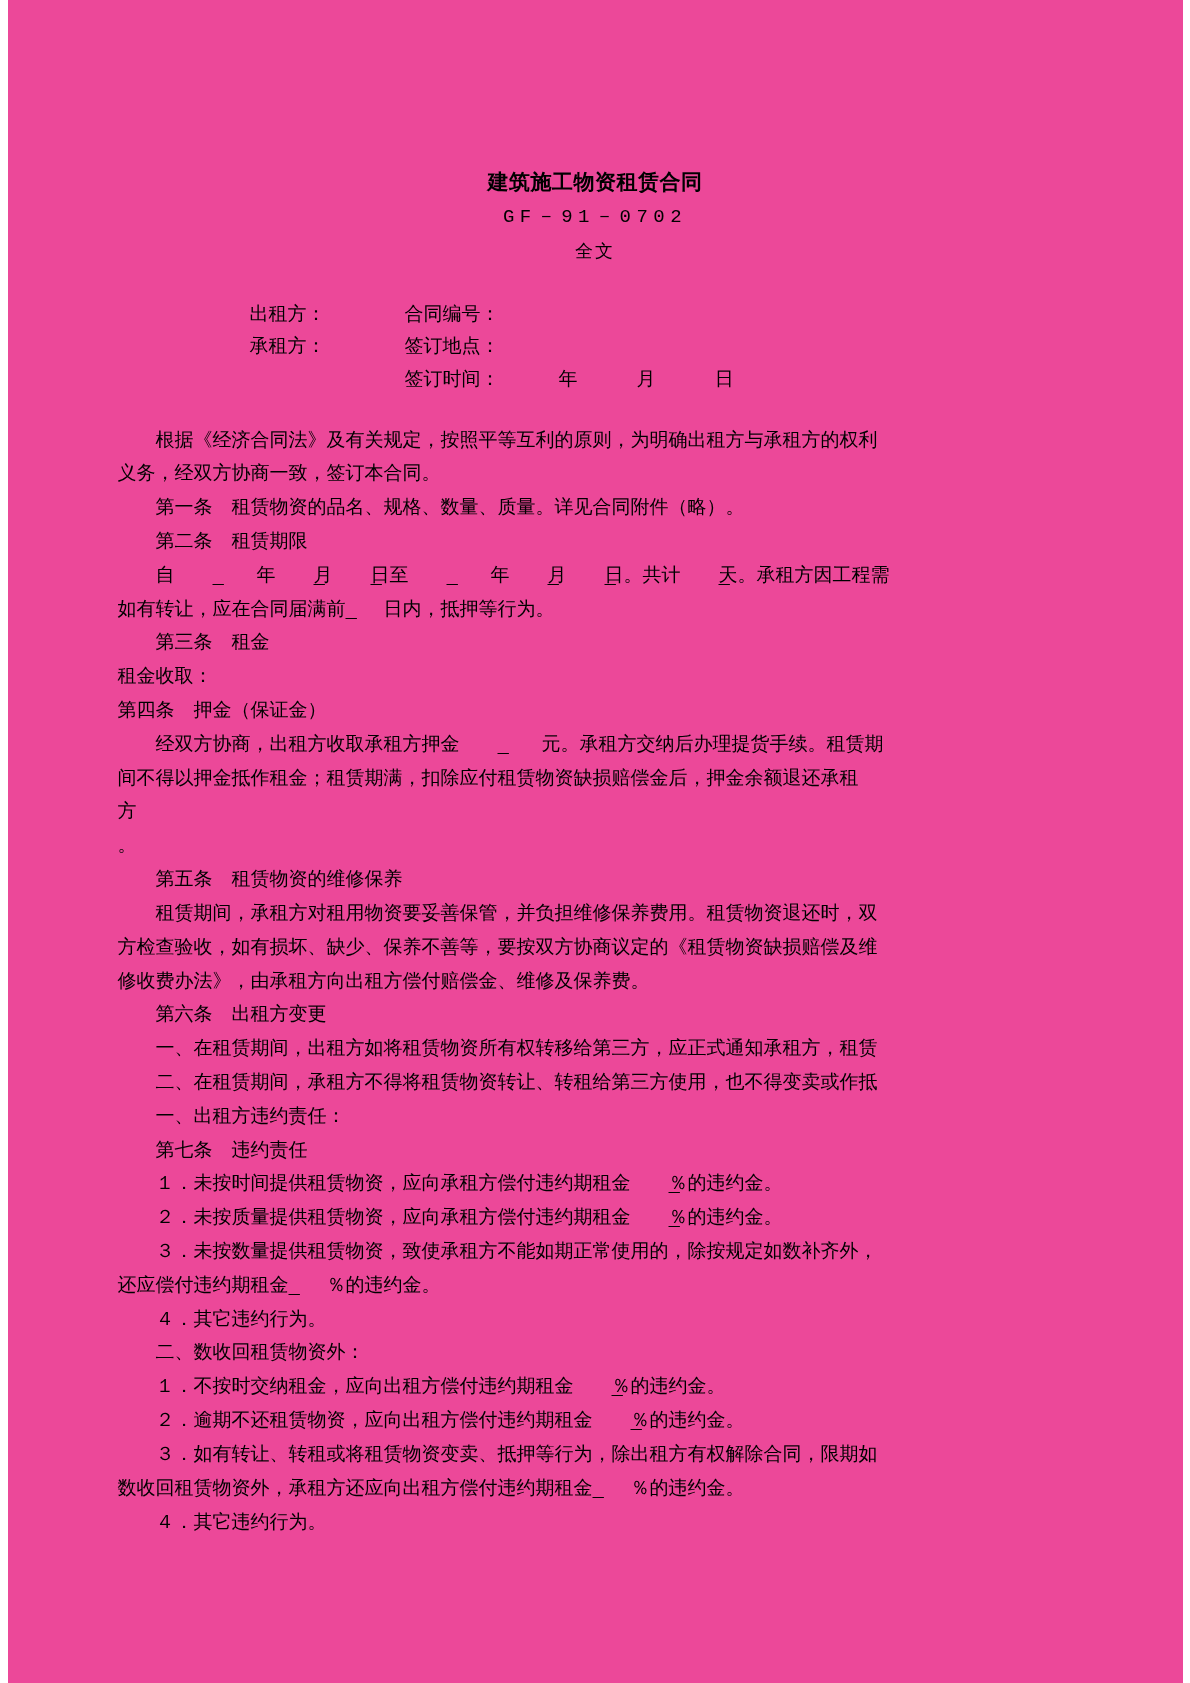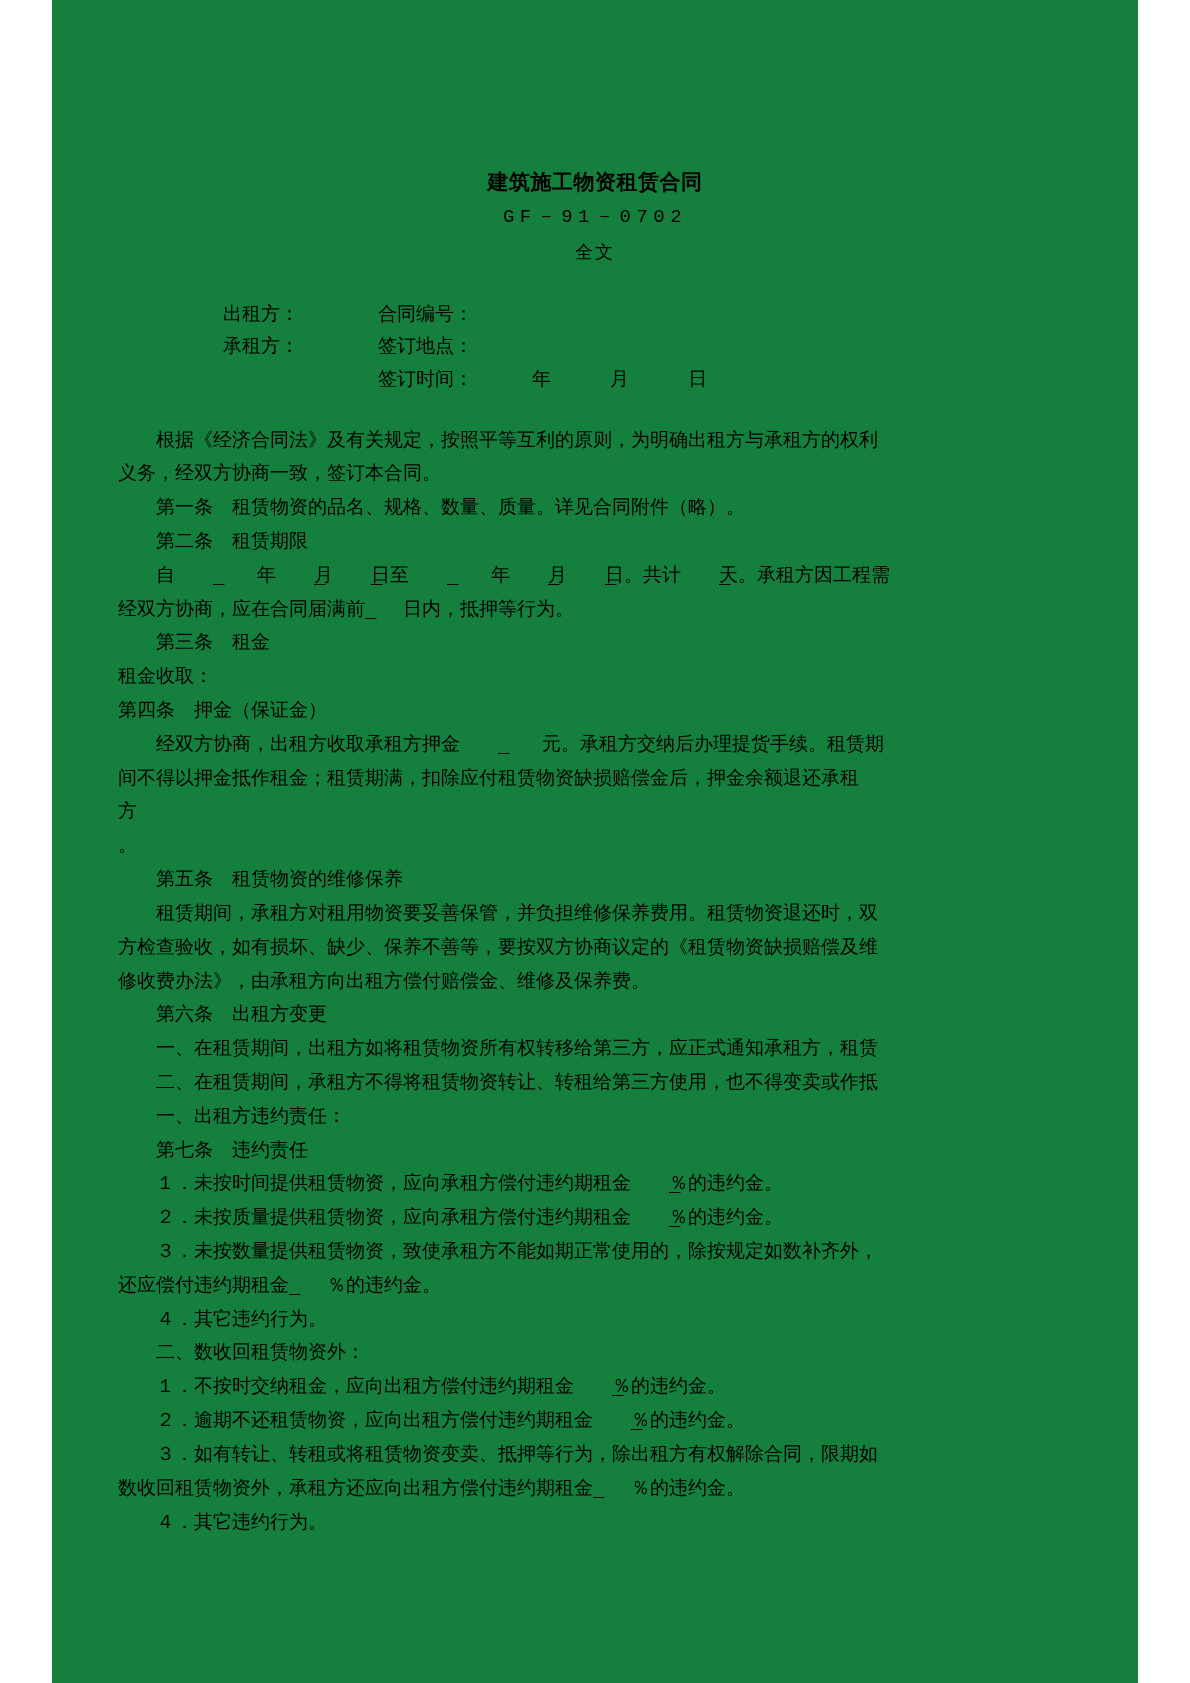--- a/index.html
+++ b/index.html
@@ -6,26 +6,26 @@
     margin: 0;
     padding: 0;
     background: #ffffff;
   }
   body {
     font-family: "DejaVu Serif", "Liberation Serif", serif;
     color: #000000;
   }
   .page {
     position: relative;
-    width: 1086px;
+    width: 1175px;
     height: 1683px;
     margin: 0 auto;
-    background: #15803d;
+    background: #ec4899;
     box-sizing: border-box;
-    padding: 0 66px;
+    padding: 0 110px;
     overflow: hidden;
   }
 
   
   .title-block {
     padding-top: 168px;
     text-align: center;
   }
   .doc-title {
     font-size: 21px;
@@ -39,37 +39,39 @@
     letter-spacing: 5.5px;
     line-height: 1.6;
     margin-top: 6px;
     font-family: Liberation Mono, monospace;
   }
   .doc-subtitle {
     font-size: 18px;
     letter-spacing: 2px;
     line-height: 1.6;
     margin-top: 5px;
+    font-family: Liberation Mono, monospace;
   }
 
   
   .meta-block {
     margin-top: 30px;
     padding-left: 105px;
     font-size: 19px;
     line-height: 1.72;
   }
   .meta-row {
     display: flex;
     align-items: baseline;
     white-space: nowrap;
   }
   .meta-left {
     width: 155px;
     flex: 0 0 155px;
+    margin-left: 27px;
   }
   .meta-right {
     flex: 0 0 auto;
   }
   .meta-date-fields {
     display: inline-block;
   }
   .meta-date-fields .unit {
     display: inline-block;
     width: 72px;
@@ -138,21 +140,21 @@
 
     <p class="para"><span>根据《经济合同法》及有关规定，按照平等互利的原则，为明确出租方与承租方的权利</span></p>
     <p class="para flush"><span>义务，经双方协商一致，签订本合同。</span></p>
 
     <p class="para"><span>第一条　租赁物资的品名、规格、数量、质量。详见合同附件（略）。</span></p>
 
     <p class="para"><span>第二条　租赁期限</span></p>
 
     <p class="para"><span>自</span><span class="blank b-lg">&nbsp;</span><span>年</span><span class="blank b-sm">&nbsp;</span><span>月</span><span class="blank b-sm">&nbsp;</span><span>日至</span><span class="blank b-lg">&nbsp;</span><span>年</span><span class="blank b-sm">&nbsp;</span><span>月</span><span class="blank b-sm">&nbsp;</span><span>日。共计</span><span class="blank b-sm">&nbsp;</span><span>天。承租方因工程需</span></p>
 
-    <p class="para flush"><span>经双方协商，应在合同届满前</span><span class="blank b-sm">&nbsp;</span><span>日内，抵押等行为。</span></p>
+    <p class="para flush"><span>如有转让，应在合同届满前</span><span class="blank b-sm">&nbsp;</span><span>日内，抵押等行为。</span></p>
 
     <p class="para"><span>第三条　租金</span></p>
     <p class="para flush"><span>租金收取：</span></p>
 
     <p class="para flush"><span>第四条　押金（保证金）</span></p>
 
     <p class="para"><span>经双方协商，出租方收取承租方押金</span><span class="blank b-lg">&nbsp;</span><span>元。承租方交纳后办理提货手续。租赁期</span></p>
     <p class="para flush"><span>间不得以押金抵作租金；租赁期满，扣除应付租赁物资缺损赔偿金后，押金余额退还承租</span></p>
     <p class="para flush"><span>方</span></p>
     <p class="para flush"><span>。</span></p>

